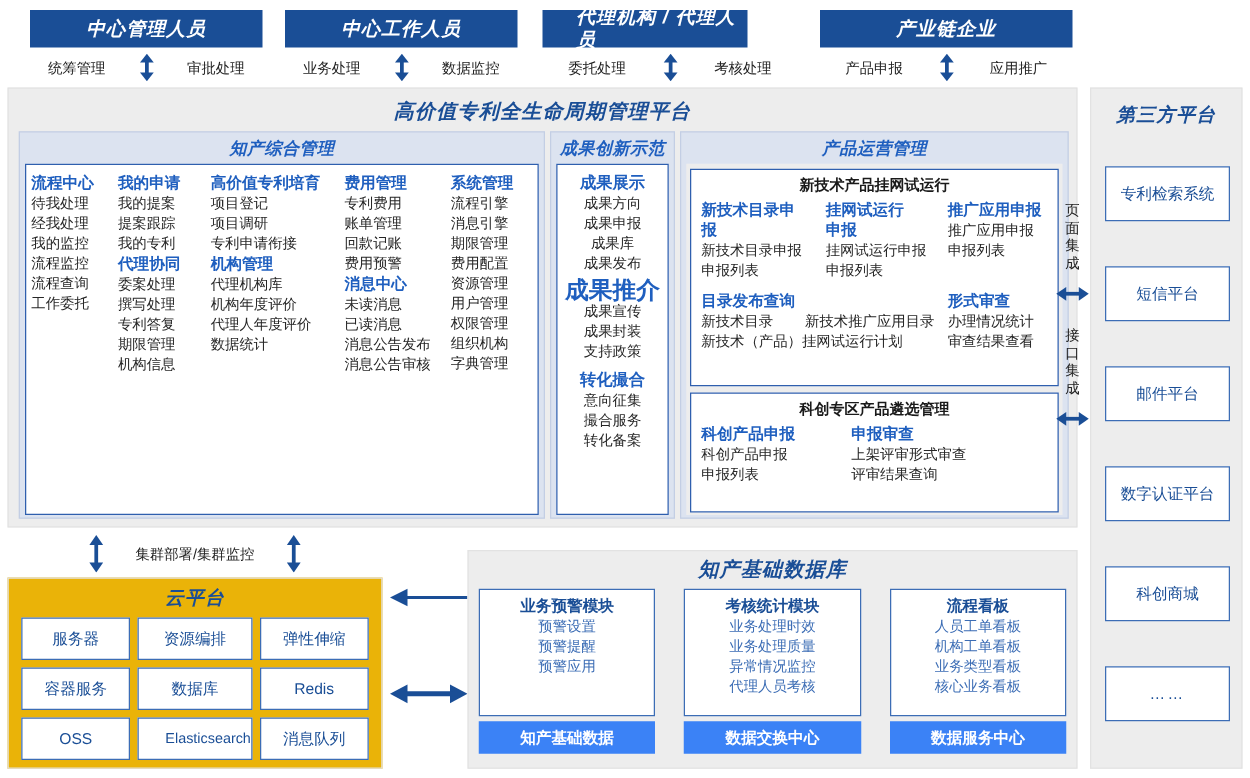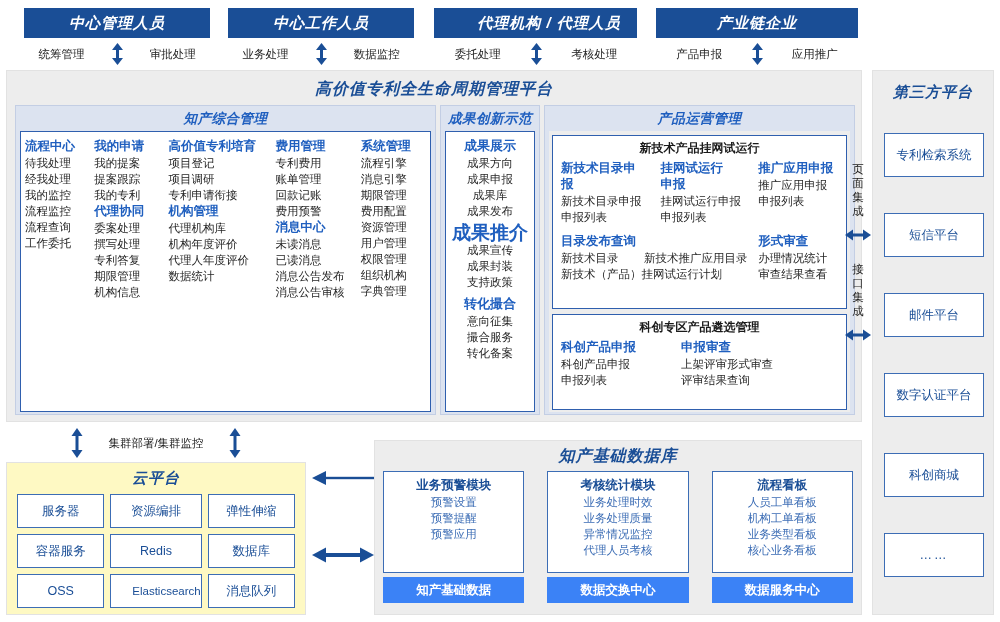--- a/index.html
+++ b/index.html
@@ -92,21 +92,21 @@
   .tpbox {
     position: absolute; left: 11px; width: 100px; height: 44px;
     border: 1.5px solid #3C6DB5; background: #fff;
     display: flex; align-items: center; justify-content: center;
     font-size: 12.5px; color: #1A4E96;
   }
 
   
   .cloud {
     position: absolute; left: 6px; top: 462px; width: 300px; height: 153px;
-    background: #fef9c3; border: 1px solid #E2E2E2;
+    background: #eab308; border: 1px solid #E2E2E2;
   }
   .cloud-title {
     text-align: center; font-size: 15px; font-weight: bold; font-style: italic;
     color: #1A4E96; margin-top: 6px; letter-spacing: 1px;
   }
   .cloud-grid {
     display: grid; grid-template-columns: repeat(3, 1fr);
     gap: 6px; padding: 6px 10px 0;
   }
   .cloud-cell {
@@ -170,21 +170,21 @@
   <div class="rolesub" style="left:218px;width:206px;">
     <span class="lbl">业务处理</span>
     <svg class="vda" viewBox="0 0 13 22">
       <polygon points="6.5,0 12,7 1,7" fill="#1A4E96"></polygon>
       <polygon points="6.5,22 12,15 1,15" fill="#1A4E96"></polygon>
       <rect x="5" y="5" width="3" height="12" fill="#1A4E96"></rect>
     </svg>
     <span class="lbl">数据监控</span>
   </div>
 
-  <div class="rolebar" style="left:434px;width:203px;padding-left:27px;">
+  <div class="rolebar" style="left:434px;width:164px;padding-left:27px;">
     <span>代理机构 / 代理人员</span>
   </div>
   <div class="rolesub" style="left:428px;width:216px;">
     <span class="lbl">委托处理</span>
     <svg class="vda" viewBox="0 0 13 22">
       <polygon points="6.5,0 12,7 1,7" fill="#1A4E96"></polygon>
       <polygon points="6.5,22 12,15 1,15" fill="#1A4E96"></polygon>
       <rect x="5" y="5" width="3" height="12" fill="#1A4E96"></rect>
     </svg>
     <span class="lbl">考核处理</span>
@@ -409,24 +409,24 @@
       <div class="cloud-cell">
           <span>资源编排</span>
         </div>
       <div class="cloud-cell">
           <span>弹性伸缩</span>
         </div>
       <div class="cloud-cell">
           <span>容器服务</span>
         </div>
       <div class="cloud-cell">
+          <span>数据库</span>
+        </div>
+      <div class="cloud-cell">
           <span>Redis</span>
-        </div>
-      <div class="cloud-cell">
-          <span>数据库</span>
         </div>
       <div class="cloud-cell">
           <span>OSS</span>
         </div>
       <div class="cloud-cell">
           <span style="font-size:11.5px;padding-left:21px;">Elasticsearch</span>
         </div>
       <div class="cloud-cell">
           <span>消息队列</span>
         </div>

